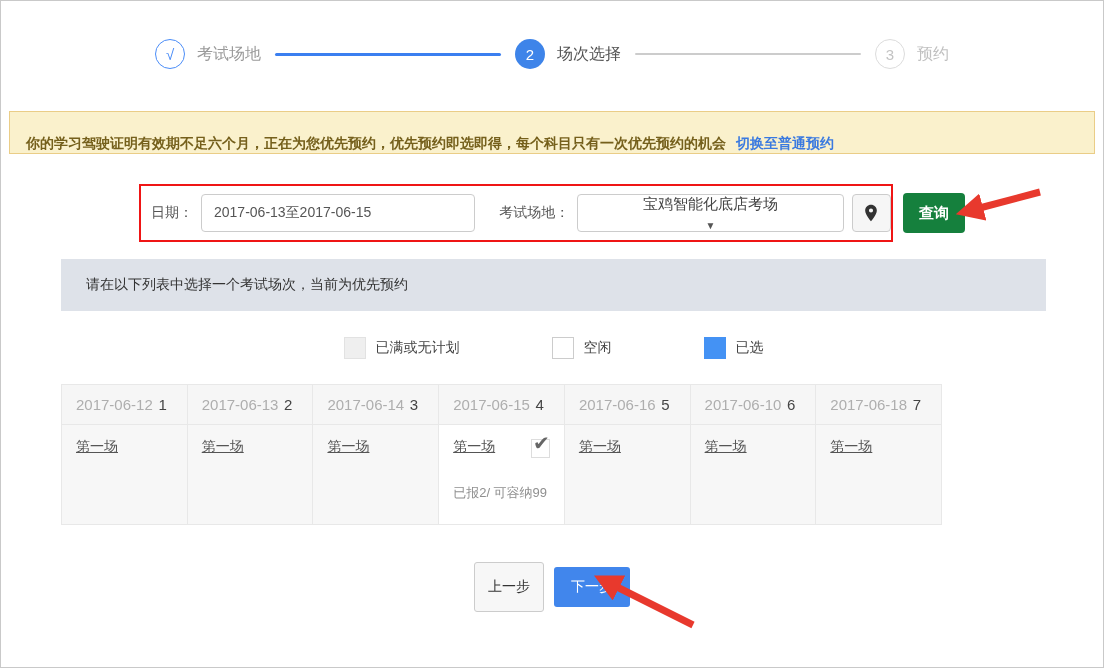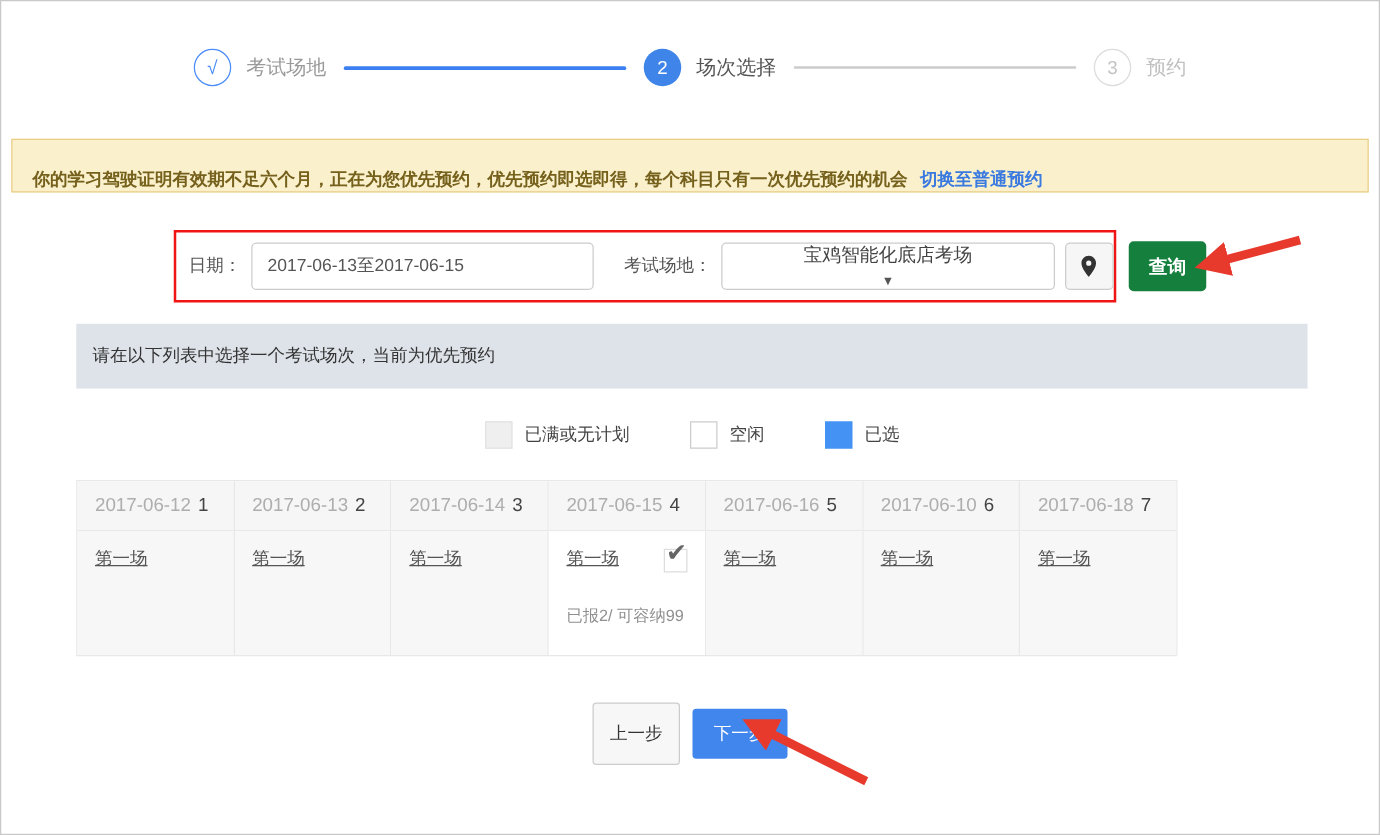--- a/index.html
+++ b/index.html
@@ -66,26 +66,26 @@
   .query-btn {
     position: absolute; left: 902px; top: 192px; width: 62px; height: 40px;
     background: #15803d; color: #fff; border: none; border-radius: 4px;
     font-size: 15px; font-weight: bold; cursor: pointer;
     font-family: "Liberation Sans", sans-serif;
   }
 
   
   .list-header {
     position: absolute; left: 60px; top: 258px; width: 985px; height: 52px;
-    background: #dee2e9; display: flex; align-items: center; padding-left: 13px;
+    background: #dee2e9; display: flex; align-items: center; padding-left: 25px;
     font-size: 14px; color: #333;
   }
   .legend {
     position: absolute; left: 60px; top: 310px; width: 985px; height: 73px;
-    background: #fff; display: flex; align-items: center; justify-content: center; gap: 48px;
+    background: #fff; display: flex; align-items: center; justify-content: center; gap: 92px;
   }
   .legend-item { display: flex; align-items: center; gap: 10px; font-size: 14px; color: #444; }
   .legend-box { width: 22px; height: 22px; display: inline-block; }
   .legend-box.full     { background: #efefef; border: 1px solid #e2e2e2; }
   .legend-box.free     { background: #ffffff; border: 1px solid #ccc; }
   .legend-box.selected { background: #4492f4; }
 
   .table {
     position: absolute; left: 60px; top: 383px; width: 881px;
     border: 1px solid #e8e8e8;

